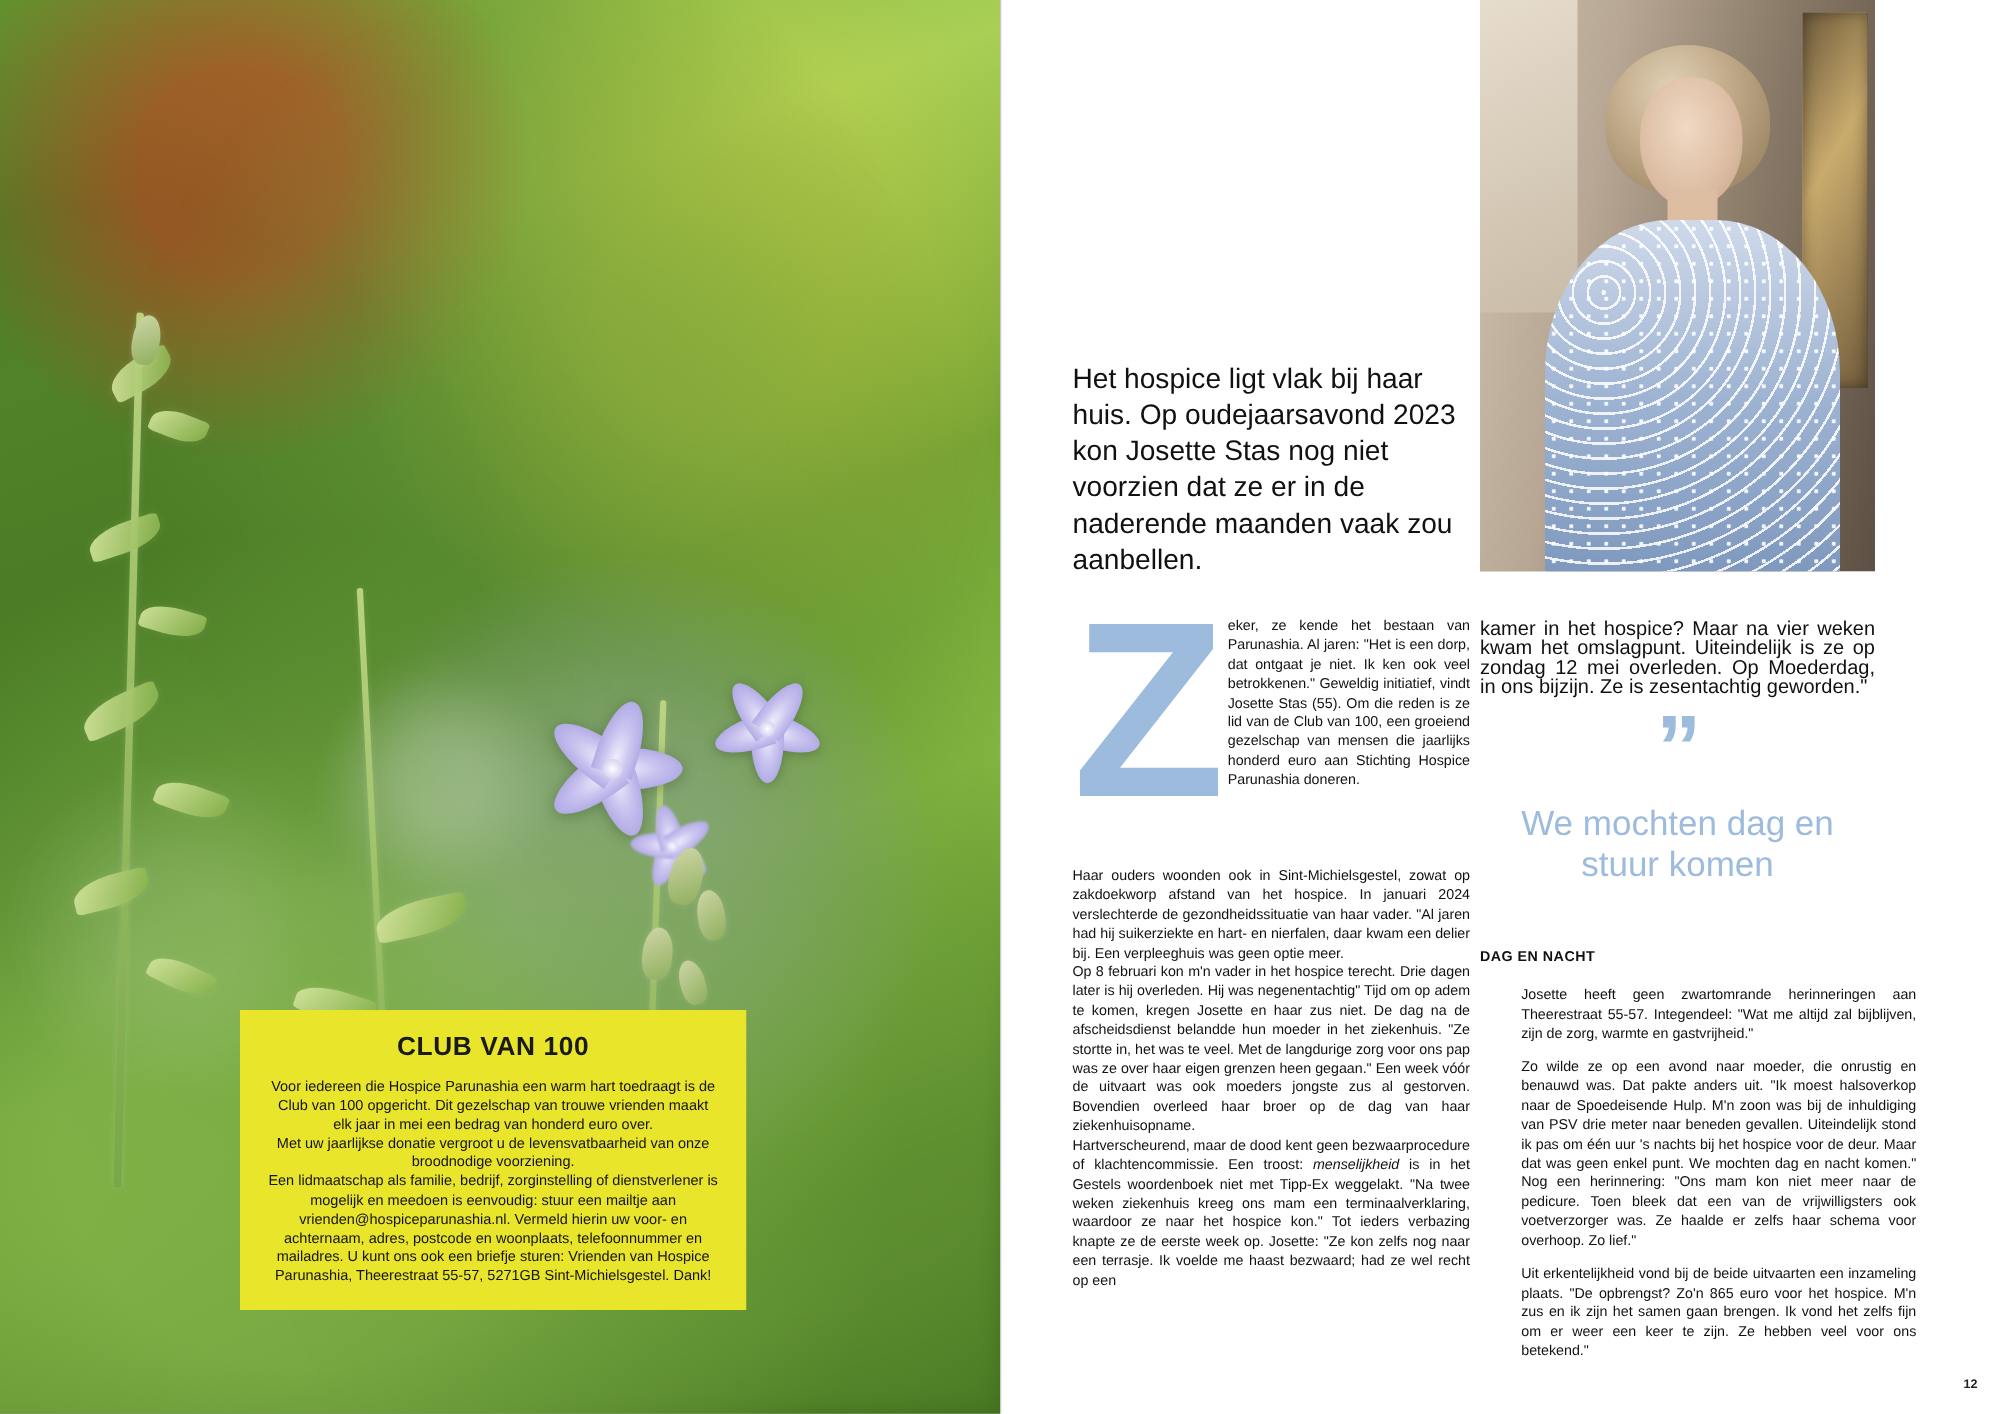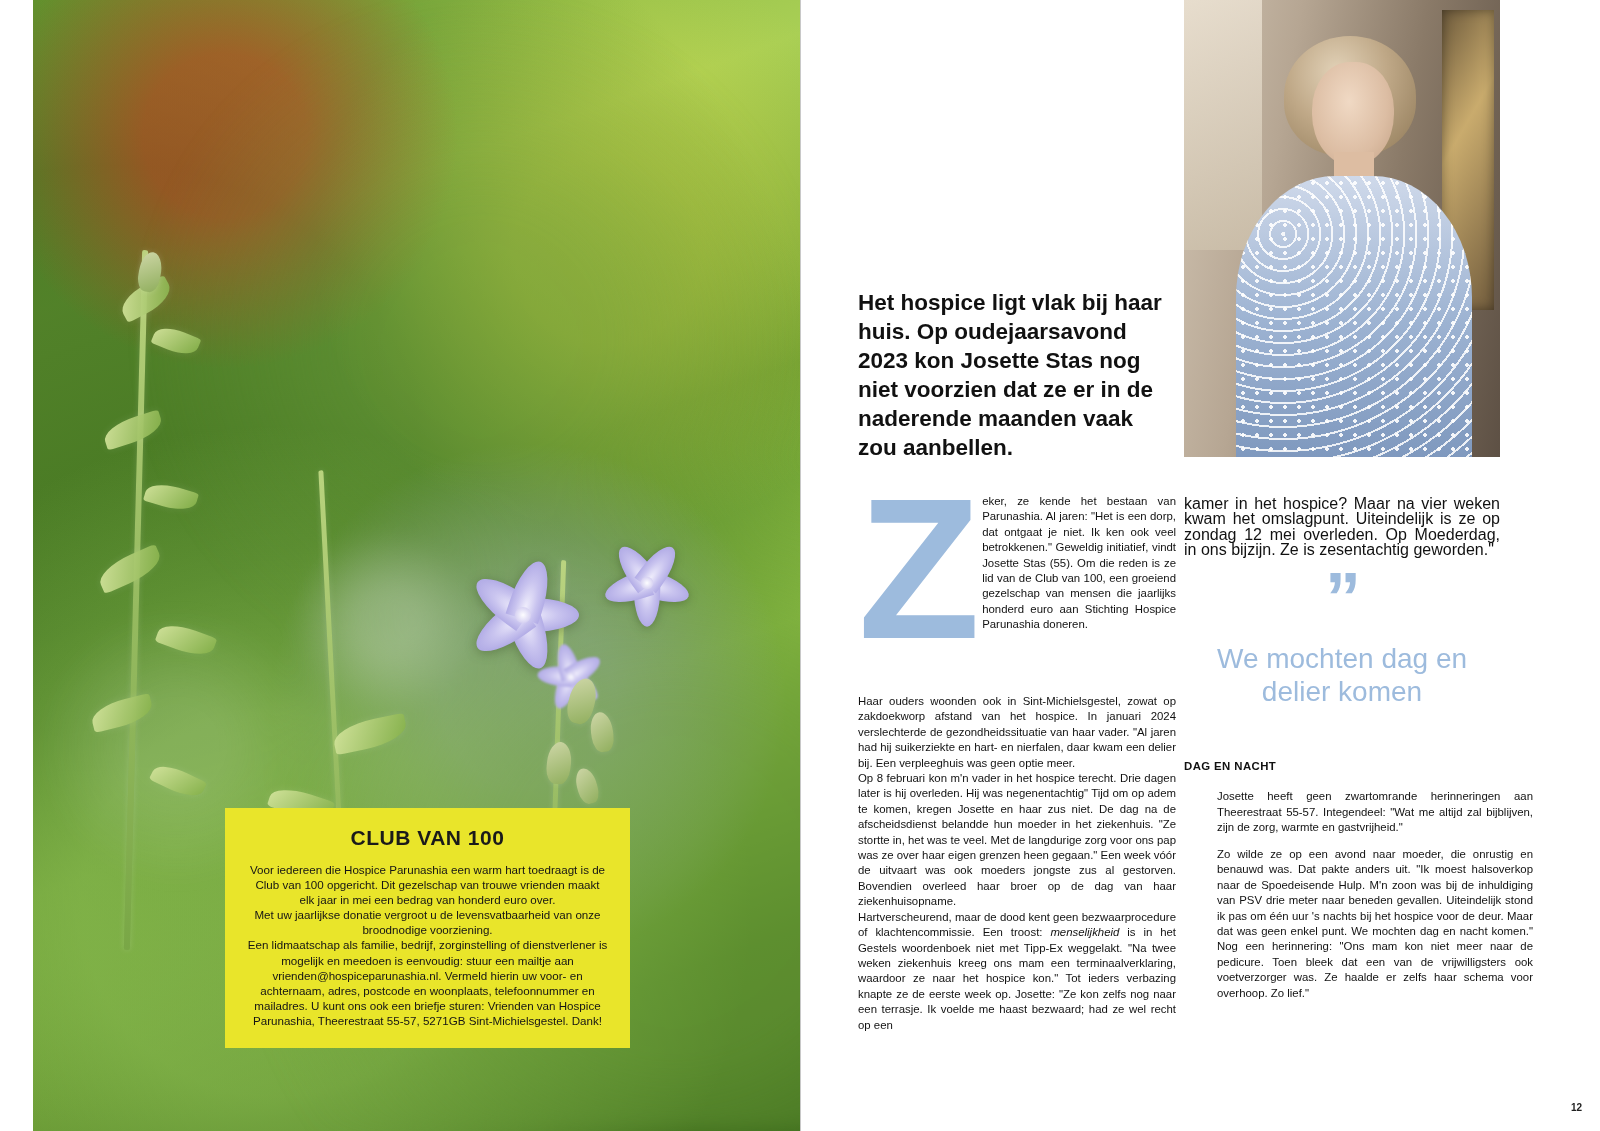--- a/index.html
+++ b/index.html
@@ -15,21 +15,20 @@
     position: relative;
   }
 
   
   .left-page {
     position: absolute;
     left: 0; top: 0;
     width: 800px; height: 1131px;
     overflow: hidden;
     background: #2c4a13;
-    margin-left: 33px;
   }
   .photo-garden {
     position: absolute;
     inset: 0;
     background:
       radial-gradient(circle at 30% 80%, rgba(150,200,90,0.55) 0 18%, rgba(0,0,0,0) 45%),
       radial-gradient(circle at 62% 62%, rgba(170,170,230,0.55) 0 10%, rgba(0,0,0,0) 30%),
       radial-gradient(circle at 24% 12%, rgba(230,40,30,0.45) 0 7%, rgba(0,0,0,0) 20%),
       radial-gradient(circle at 72% 22%, rgba(220,210,60,0.35) 0 9%, rgba(0,0,0,0) 28%),
       radial-gradient(ellipse at 10% 40%, rgba(60,110,30,0.8) 0 30%, rgba(0,0,0,0) 70%),
@@ -133,21 +132,21 @@
     font-weight: 300;
     letter-spacing: -0.5px;
     color: #111;
   }
   .standfirst {
     position: absolute;
     left: 58px; top: 288px;
     width: 318px;
     font-size: 22.5px;
     line-height: 29px;
-    font-weight: 700;
+    font-weight: 400;
     color: #111;
   }
   
   .portrait {
     position: absolute;
     left: 384px; top: 0;
     width: 316px; height: 457px;
     overflow: hidden;
     background: linear-gradient(180deg, #b9a894 0%, #8e7f6d 40%, #6d5f50 100%);
   }
@@ -386,24 +385,25 @@
     </div>
     <p>Haar ouders woonden ook in Sint-Michielsgestel, zowat op zakdoekworp afstand van het hospice. In januari 2024 verslechterde de gezondheidssituatie van haar vader. "Al jaren had hij suikerziekte en hart- en nierfalen, daar kwam een delier bij. Een verpleeghuis was geen optie meer.</p>
     <p>Op 8 februari kon m'n vader in het hospice terecht. Drie dagen later is hij overleden. Hij was negenentachtig" Tijd om op adem te komen, kregen Josette en haar zus niet. De dag na de afscheidsdienst belandde hun moeder in het ziekenhuis. "Ze stortte in, het was te veel. Met de langdurige zorg voor ons pap was ze over haar eigen grenzen heen gegaan." Een week vóór de uitvaart was ook moeders jongste zus al gestorven. Bovendien overleed haar broer op de dag van haar ziekenhuisopname.</p>
     <p><span>Hartverscheurend, maar de dood kent geen bezwaarprocedure of klachtencommissie. Een troost: </span><span class="italic">menselijkheid</span><span> is in het Gestels woordenboek niet met Tipp-Ex weggelakt. "Na twee weken ziekenhuis kreeg ons mam een terminaalverklaring, waardoor ze naar het hospice kon." Tot ieders verbazing knapte ze de eerste week op. Josette: "Ze kon zelfs nog naar een terrasje. Ik voelde me haast bezwaard; had ze wel recht op een</span></p>
   </div>
 
   <div class="col-2a">kamer in het hospice? Maar na vier weken kwam het omslagpunt. Uiteindelijk is ze op zondag 12 mei overleden. Op Moederdag, in ons bijzijn. Ze is zesentachtig geworden."</div>
 
   <div class="pullquote">
     <div class="pq-mark">”</div>
-    <div class="pq-text">We mochten dag en delier komen</div>
+    <div class="pq-text">We mochten dag en stuur komen</div>
   </div>
 
   <div class="section-head">DAG EN NACHT</div>
 
   <div class="col-2b">
     <p>Josette heeft geen zwartomrande herinneringen aan Theerestraat 55-57. Integendeel: "Wat me altijd zal bijblijven, zijn de zorg, warmte en gastvrijheid."</p>
     <p>Zo wilde ze op een avond naar moeder, die onrustig en benauwd was. Dat pakte anders uit. "Ik moest halsoverkop naar de Spoedeisende Hulp. M'n zoon was bij de inhuldiging van PSV drie meter naar beneden gevallen. Uiteindelijk stond ik pas om één uur 's nachts bij het hospice voor de deur. Maar dat was geen enkel punt. We mochten dag en nacht komen." Nog een herinnering: "Ons mam kon niet meer naar de pedicure. Toen bleek dat een van de vrijwilligsters ook voetverzorger was. Ze haalde er zelfs haar schema voor overhoop. Zo lief."</p>
+    <p>Uit erkentelijkheid vond bij de beide uitvaarten een inzameling plaats. "De opbrengst? Zo'n 865 euro voor het hospice. M'n zus en ik zijn het samen gaan brengen. Ik vond het zelfs fijn om er weer een keer te zijn. Ze hebben veel voor ons betekend."</p>
   </div>
 
   <div class="folio">12</div>
 </div>
 
 </body></html>

